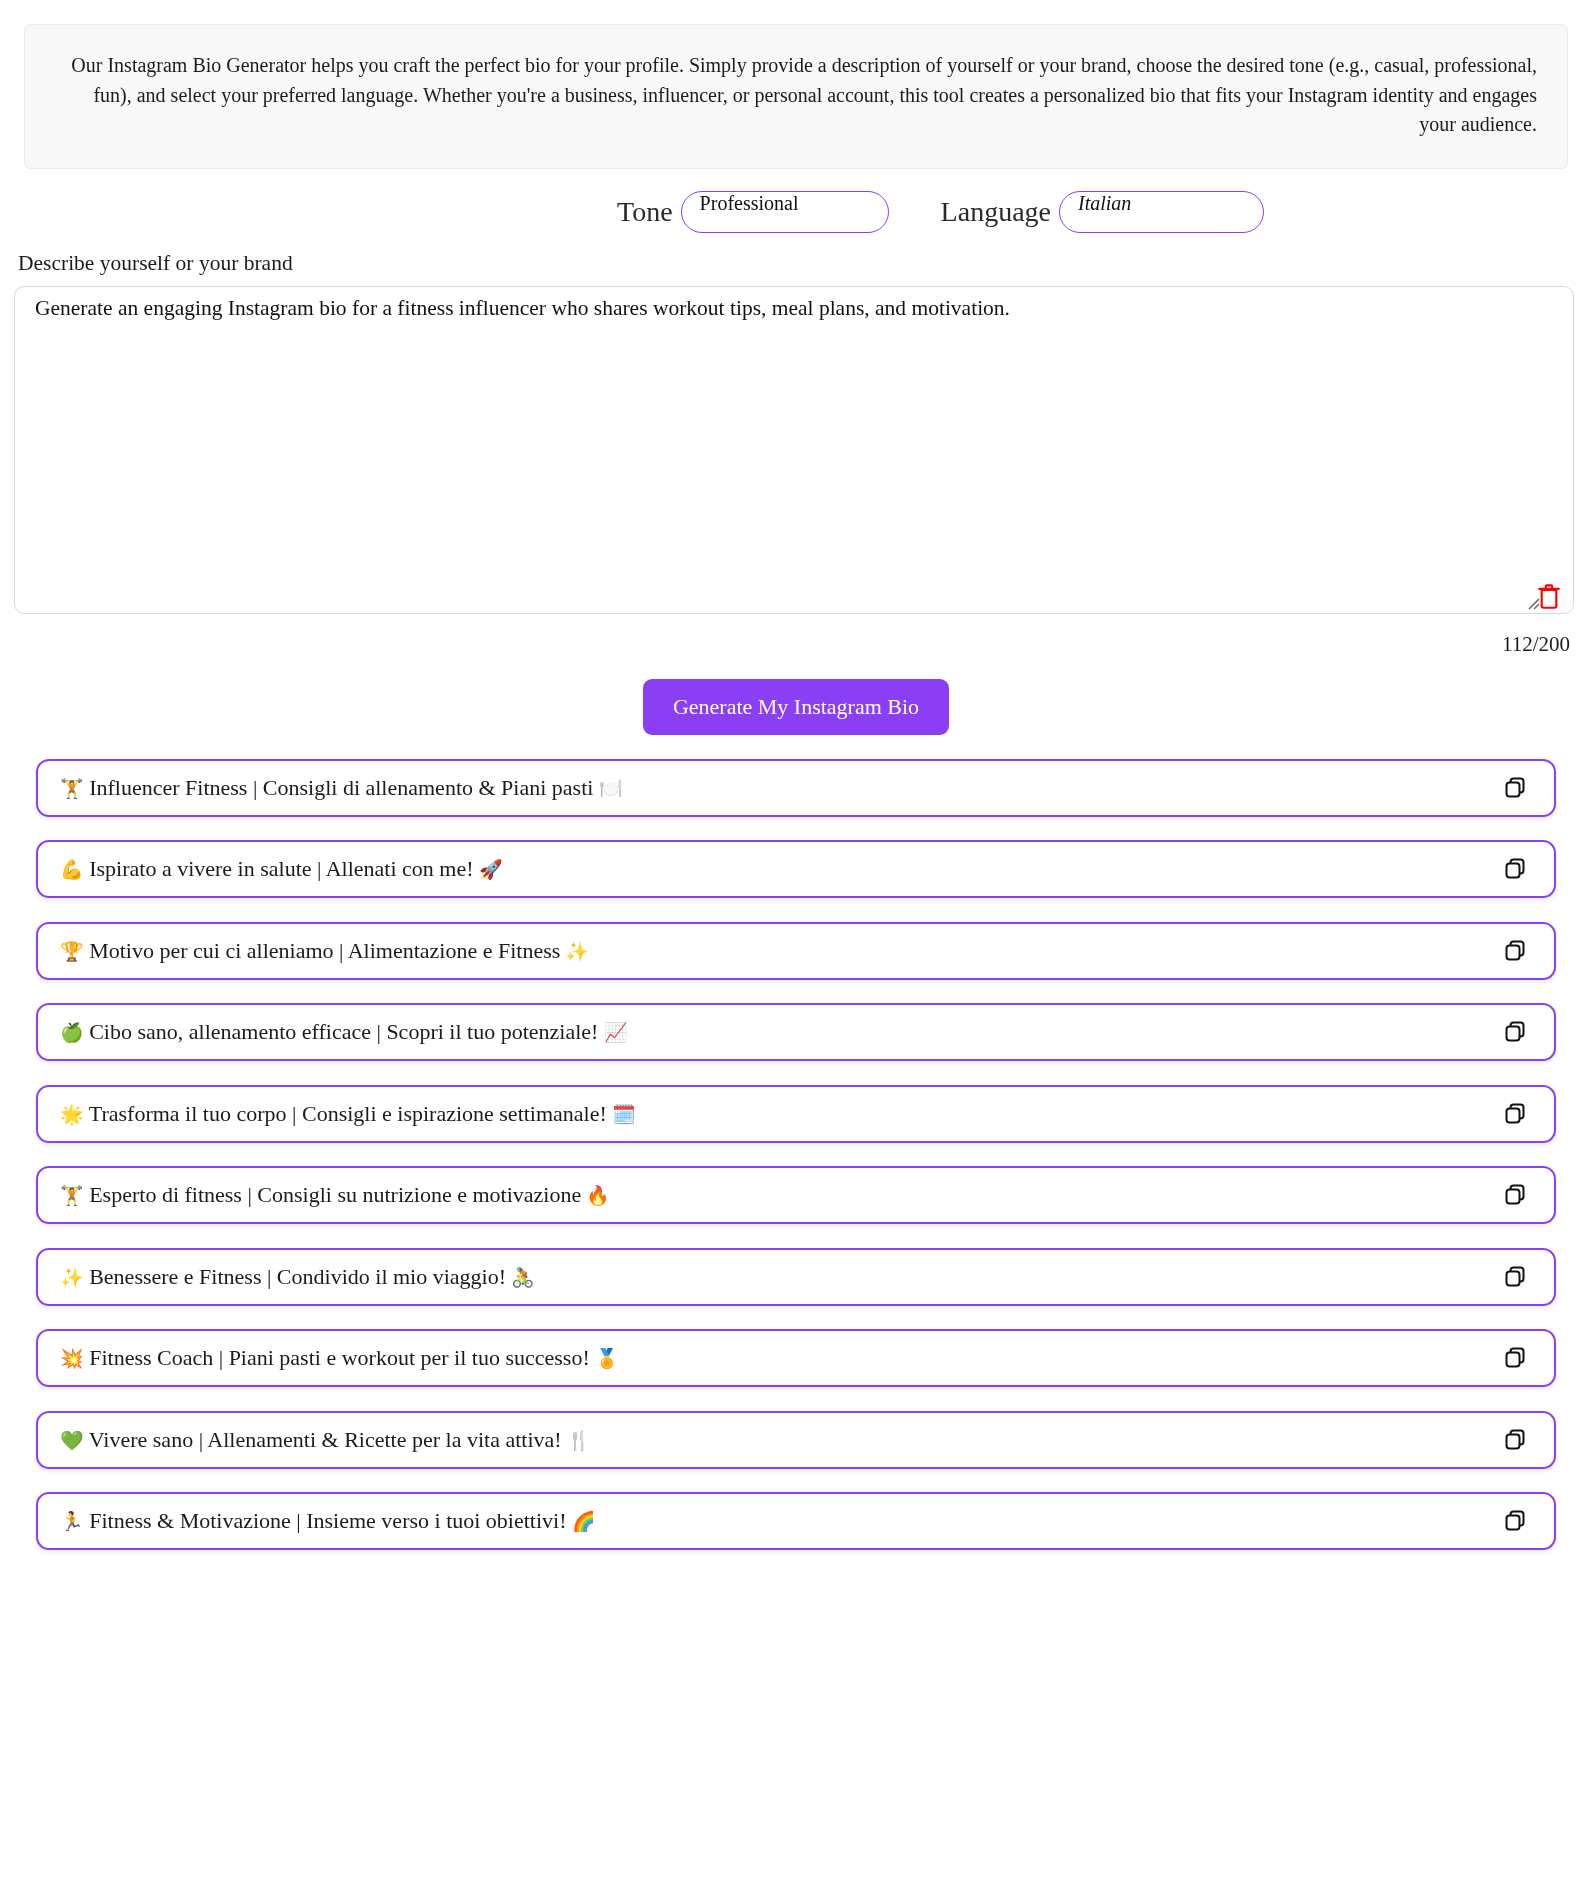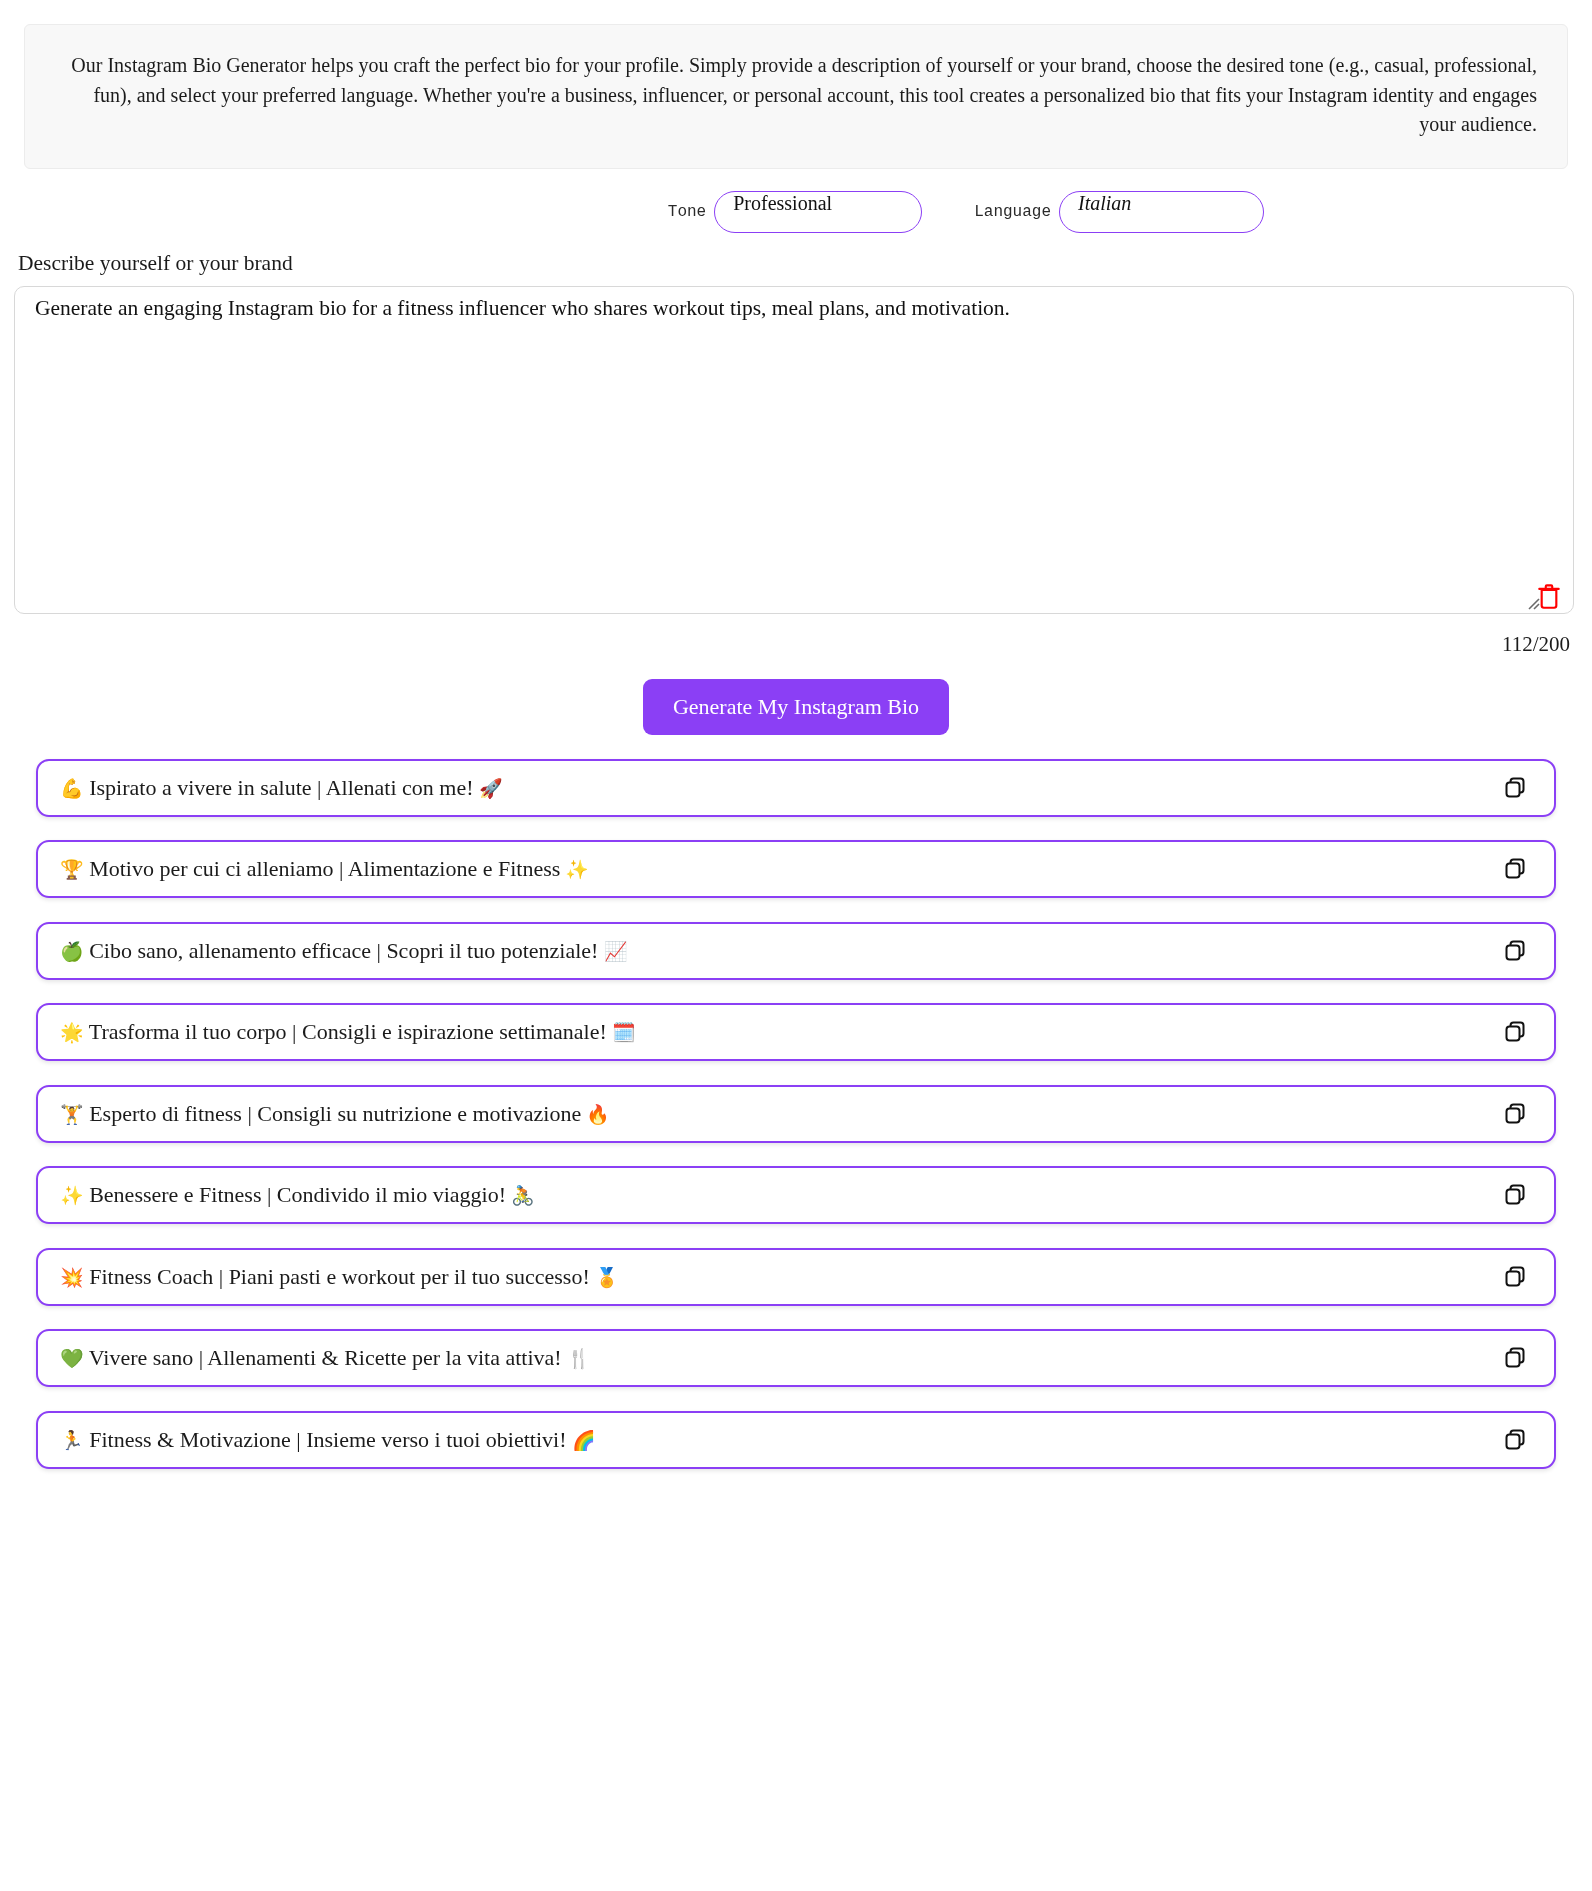--- a/index.html
+++ b/index.html
@@ -45,24 +45,23 @@
     gap: 52px;
     margin: 22px 28px 0 0;
     padding-right: 300px;
   }
   .selector {
     display: flex;
     align-items: center;
     gap: 8px;
   }
   .selector-label {
-    font-size: 16px;
+    font-size: 28px;
     color: #2a2a2a;
     white-space: nowrap;
-    font-family: Liberation Mono, monospace;
   }
   .pill {
     border: 1.6px solid #8b3ff5;
     border-radius: 26px;
     background: #ffffff;
     height: 42px;
     min-width: 208px;
     display: flex;
     align-items: flex-start;
     padding: 0 18px;
@@ -232,20 +231,29 @@
     </button>
   </div>
 
   <div class="counter">112/200</div>
 
   <div class="gen-row">
     <button class="gen-btn">Generate My Instagram Bio</button>
   </div>
 
   <div class="results" id="results-list">
+  <div class="result-row">
+    <span class="result-text"><span class="emj">🏋️</span> Influencer Fitness | Consigli di allenamento &amp; Piani pasti <span class="emj">🍽️</span></span>
+    <button class="copy-btn">
+      <svg width="22" height="24" viewBox="0 0 22 24" aria-hidden="true">
+        <rect x="6.5" y="2.5" width="13" height="14" rx="3" ry="3" fill="#ffffff" stroke="#111111" stroke-width="2"></rect>
+        <rect x="2.5" y="6.5" width="13" height="14" rx="3" ry="3" fill="#ffffff" stroke="#111111" stroke-width="2"></rect>
+      </svg>
+    </button>
+  </div>
 
   <div class="result-row">
     <span class="result-text"><span class="emj">💪</span> Ispirato a vivere in salute | Allenati con me! <span class="emj">🚀</span></span>
     <button class="copy-btn">
       <svg width="22" height="24" viewBox="0 0 22 24" aria-hidden="true">
         <rect x="6.5" y="2.5" width="13" height="14" rx="3" ry="3" fill="#ffffff" stroke="#111111" stroke-width="2"></rect>
         <rect x="2.5" y="6.5" width="13" height="14" rx="3" ry="3" fill="#ffffff" stroke="#111111" stroke-width="2"></rect>
       </svg>
     </button>
   </div>

